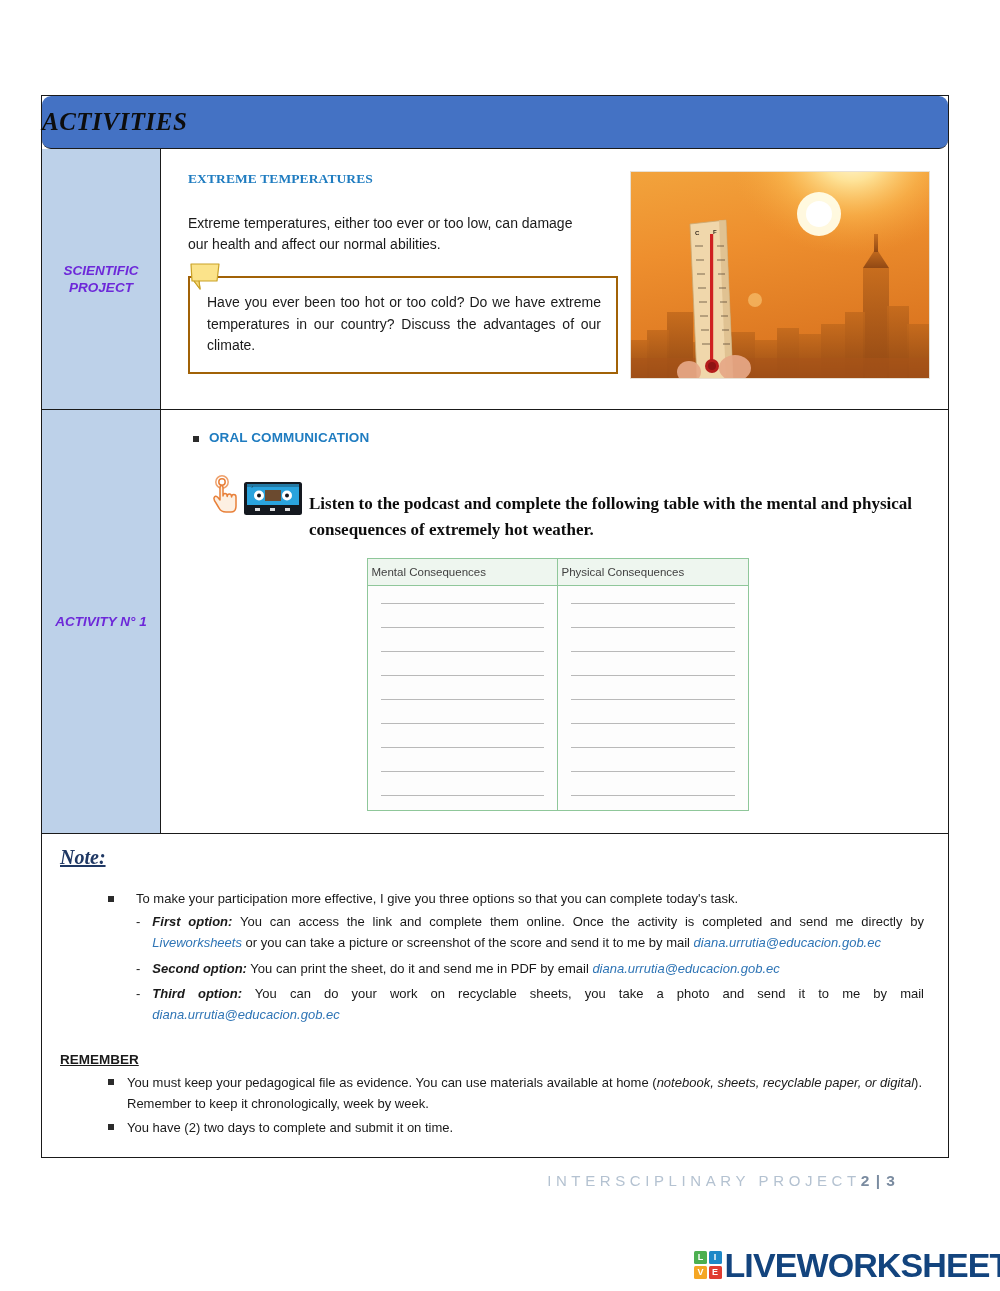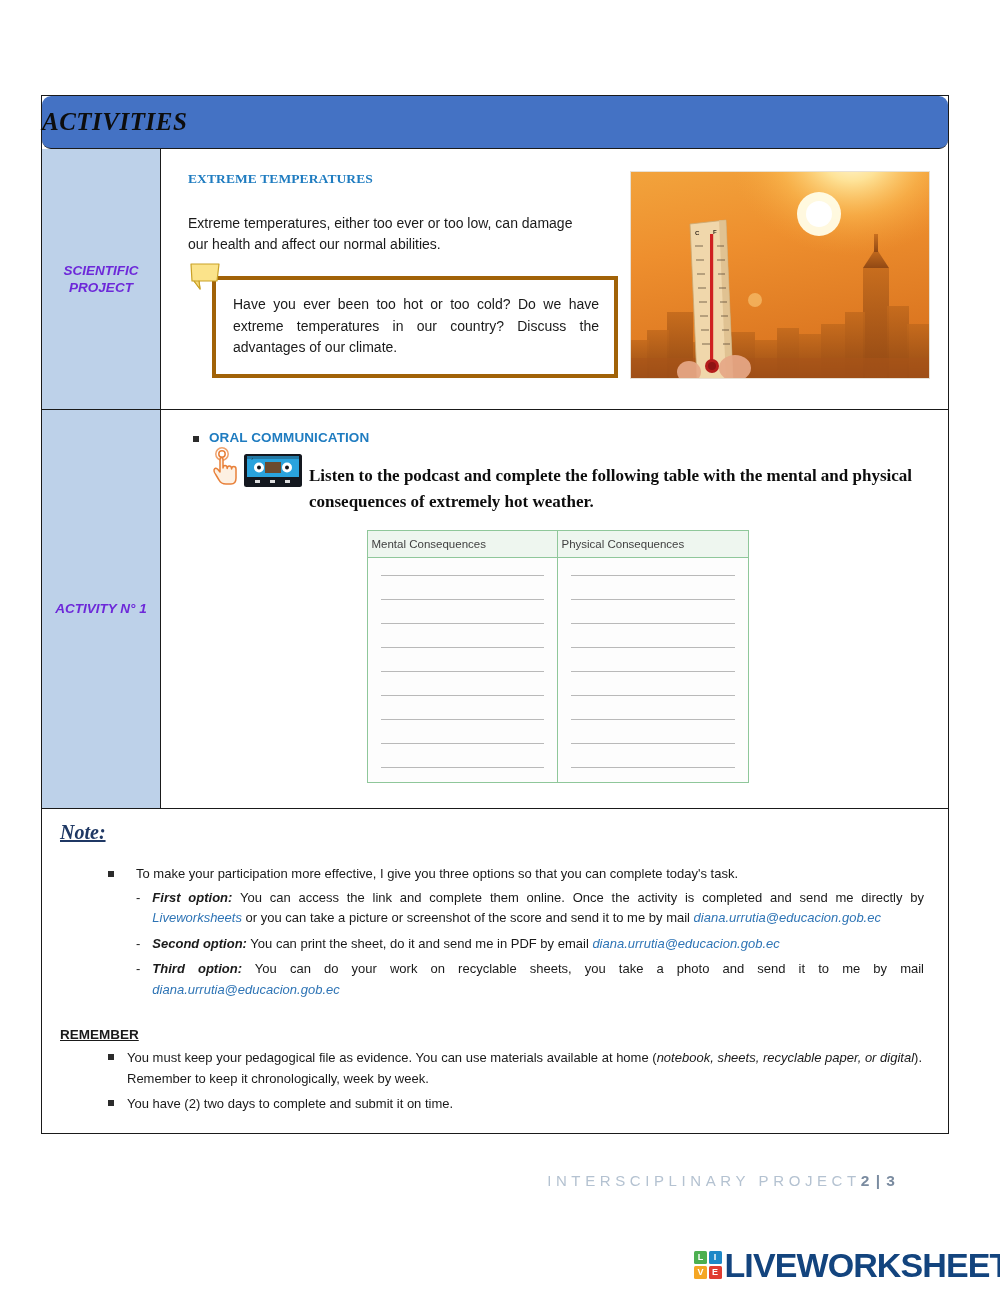--- a/index.html
+++ b/index.html
@@ -86,22 +86,21 @@
     font-size: 14px;
     color: #1a1a1a;
     line-height: 1.48;
     margin: 0 0 22px 10px;
     max-width: 400px;
   }
 
   
   .callout-wrap { position: relative; margin-left: 10px; }
   .callout-box {
-    margin-left: 24px;
-    border: 4px solid #a16207;
+    border: 2px solid #a16207;
     padding: 14px 15px 16px 17px;
     min-height: 96px;
   }
   .callout-text {
     font-size: 14px;
     line-height: 1.52;
     color: #1a1a1a;
     text-align: justify;
     margin: 0;
   }
@@ -120,21 +119,21 @@
     margin-top: 0px;
     position: relative;
     overflow: hidden;
     border: 1px solid #e8e1d5;
   }
 
   
   .act-inner { padding: 20px 14px 22px 20px; min-height: 398px; }
   .act-bullet-line {
     display: flex; align-items: flex-start; gap: 10px;
-    margin: 0 0 0 12px;
+    margin: 0 0 28px 12px;
   }
   .sq-bullet {
     width: 6px; height: 6px; background: #2b2b2b;
     margin-top: 6px; flex: 0 0 6px;
   }
   .act-heading {
     color: #1f7cc0; font-weight: bold; font-size: 13.5px;
     letter-spacing: 0.1px;
   }
   .podcast-line {

